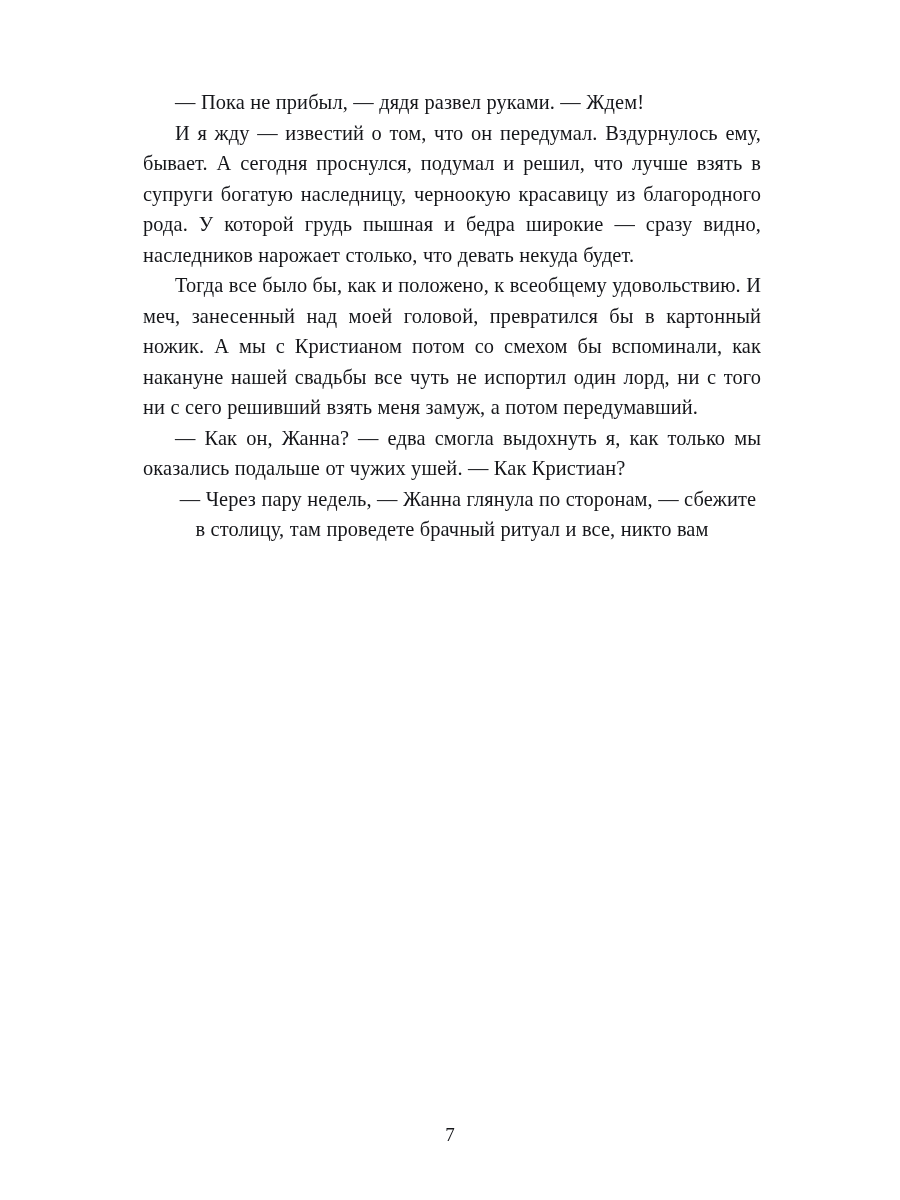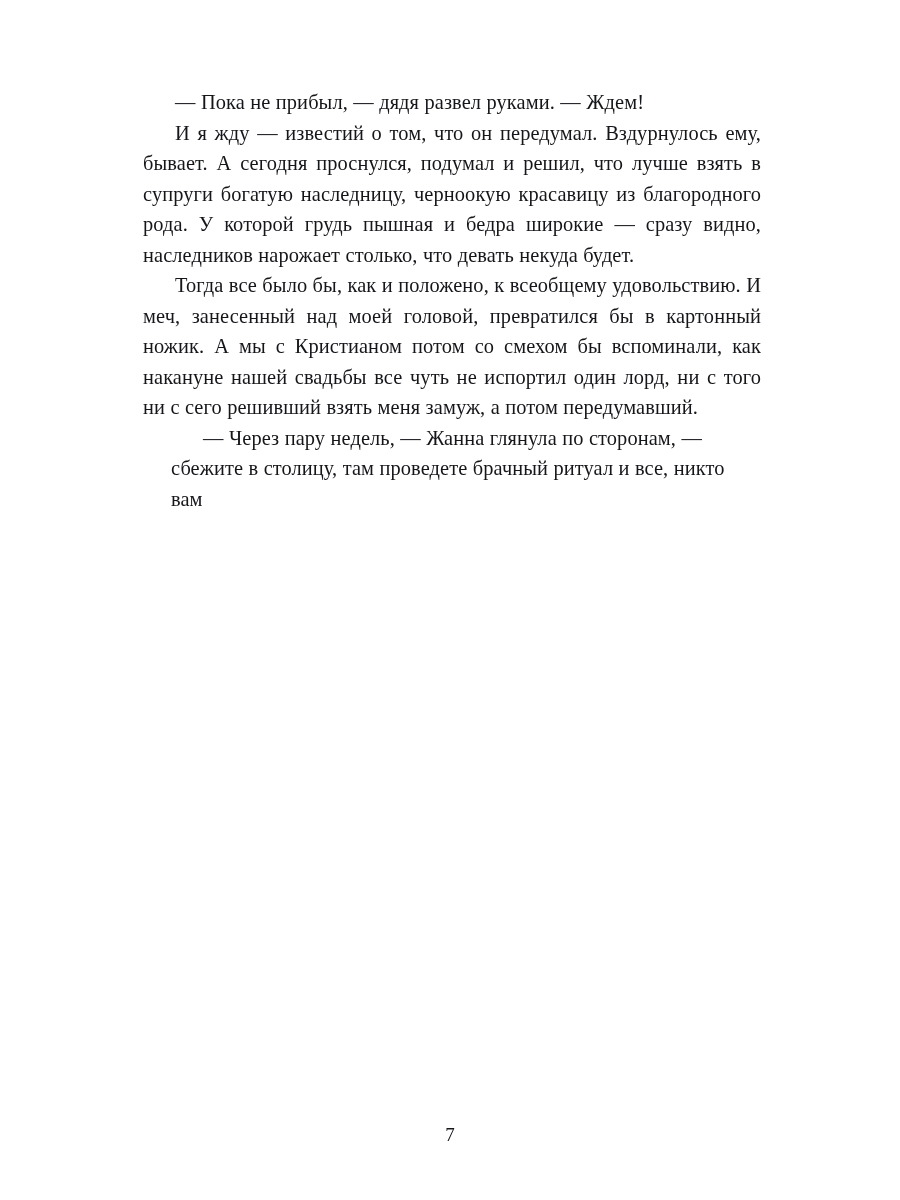--- a/index.html
+++ b/index.html
@@ -34,38 +34,38 @@
     font-size: 20.4px;
     line-height: 30.5px;
     text-align: justify;
     text-indent: 32px;
     color: #15161a;
     letter-spacing: 0.1px;
     word-spacing: 0.2px;
     -webkit-font-smoothing: antialiased;
   }
   p.para:last-child {
-    text-align: left;
-    margin-left: 28px;
+    text-align: center;
   }
   .folio {
     position: absolute;
     left: 0;
     top: 1112px;
     width: 900px;
     text-align: center;
     font-size: 19px;
     color: #15161a;
     font-family: "Liberation Serif", "DejaVu Serif", serif;
   }
 </style>
 </head>
 <body>
 
 <div class="page">
   <div class="text-column">
     <p class="para">— Пока не прибыл, — дядя развел руками. — Ждем!</p>
     <p class="para">И я жду — известий о том, что он передумал. Вздурнулось ему, бывает. А сегодня проснулся, подумал и решил, что лучше взять в супруги богатую наследницу, черноокую красавицу из благородного рода. У которой грудь пышная и бедра широкие — сразу видно, наследников нарожает столько, что девать некуда будет.</p>
     <p class="para">Тогда все было бы, как и положено, к всеобщему удовольствию. И меч, занесенный над моей головой, превратился бы в картонный ножик. А мы с Кристианом потом со смехом бы вспоминали, как накануне нашей свадьбы все чуть не испортил один лорд, ни с того ни с сего решивший взять меня замуж, а потом передумавший.</p>
+    <p class="para">— Как он, Жанна? — едва смогла выдохнуть я, как только мы оказались подальше от чужих ушей. — Как Кристиан?</p>
     <p class="para">— Через пару недель, — Жанна глянула по сторонам, — сбежите в столицу, там проведете брачный ритуал и все, никто вам</p>
   </div>
   <div class="folio">7</div>
 </div>
 
 </body></html>

